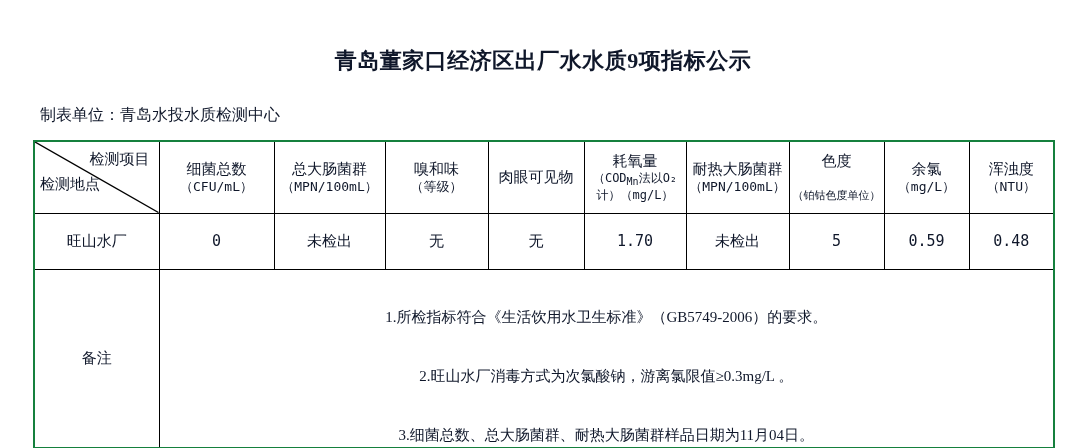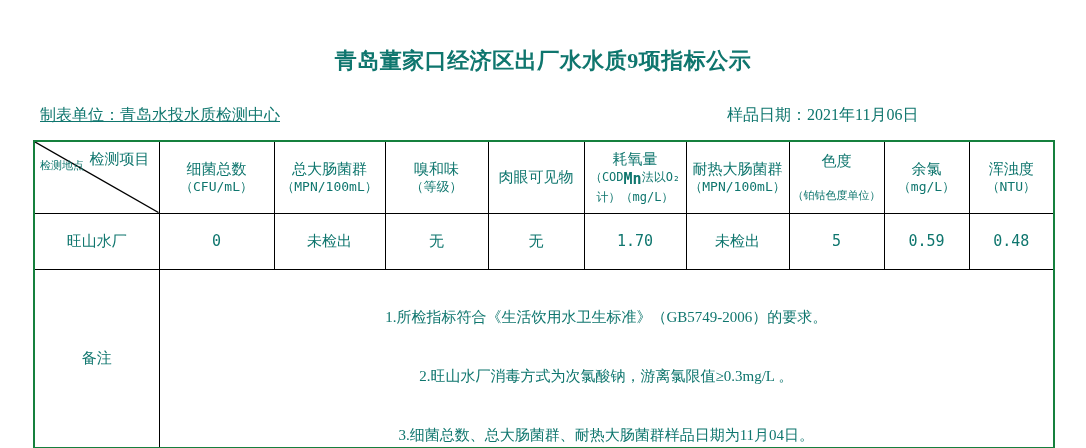--- a/index.html
+++ b/index.html
@@ -2,36 +2,35 @@
 <html><head>
 <meta charset="utf-8">
 <style>
   html, body { margin: 0; padding: 0; background: #fff; }
   #page {
     position: relative;
     width: 1086px;
     height: 448px;
     background: #ffffff;
     font-family: "Liberation Serif", serif;
-    color: #0f766e;
+    color: #0f172a;
     overflow: hidden;
   }
   .title {
     position: absolute;
     top: 46px; left: 0; right: 0;
     text-align: center;
     font-size: 22px;
     font-weight: bold;
     letter-spacing: 0.5px;
   }
   .meta-left {
     position: absolute;
     top: 105px; left: 40px;
     font-size: 16px;
-    text-decoration: underline;
   }
   .meta-right {
     position: absolute;
     top: 105px; left: 727px;
     font-size: 16px;
   }
   table.report {
     position: absolute;
     left: 33px; top: 140px;
     width: 1020px;
@@ -58,39 +57,38 @@
     line-height: 1.3;
     font-family: "DejaVu Sans Mono", monospace;
   }
   th.cod-col .hunit { font-size: 12px; }
   th.color-col .hunit { font-size: 11px; margin-top: 18px; }
   td.value-cell { font-family: "DejaVu Sans Mono", monospace; font-size: 15px; }
   td.row-label { font-size: 15px; margin-top: 20px; }
   .corner-cell { position: relative; }
   .corner-cell svg { position: absolute; top: 0; left: 0; width: 100%; height: 100%; }
   .corner-top { position: absolute; top: 8px; right: 9px; font-size: 15px; }
-  .corner-bottom { position: absolute; top: 16px; left: 5px; font-size: 11px; }
+  .corner-bottom { position: absolute; top: 33px; left: 5px; font-size: 15px; }
   td.remarks-cell {
     text-align: left;
     vertical-align: middle;
     font-size: 14px;
     padding-left: 6px;
   }
   .remark-line { line-height: 1.62; white-space: nowrap; font-family: "Liberation Serif", serif; margin-top: 35px; }
-  sub.cod-sub { font-size: 15px; font-weight: bold; }
+  sub.cod-sub { font-size: 10px; }
 </style>
 </head>
 <body>
 
 <div id="page">
 
   <div class="title">青岛董家口经济区出厂水水质9项指标公示</div>
 
   <div class="meta-left">制表单位：青岛水投水质检测中心</div>
-  <div class="meta-right">样品日期：2021年11月06日</div>
 
   <table class="report">
     <colgroup>
       <col style="width:125px">
         <col style="width:115px">
         <col style="width:111px">
       <col style="width:103px">
         <col style="width:96px">
         <col style="width:102px">
       <col style="width:103px">

